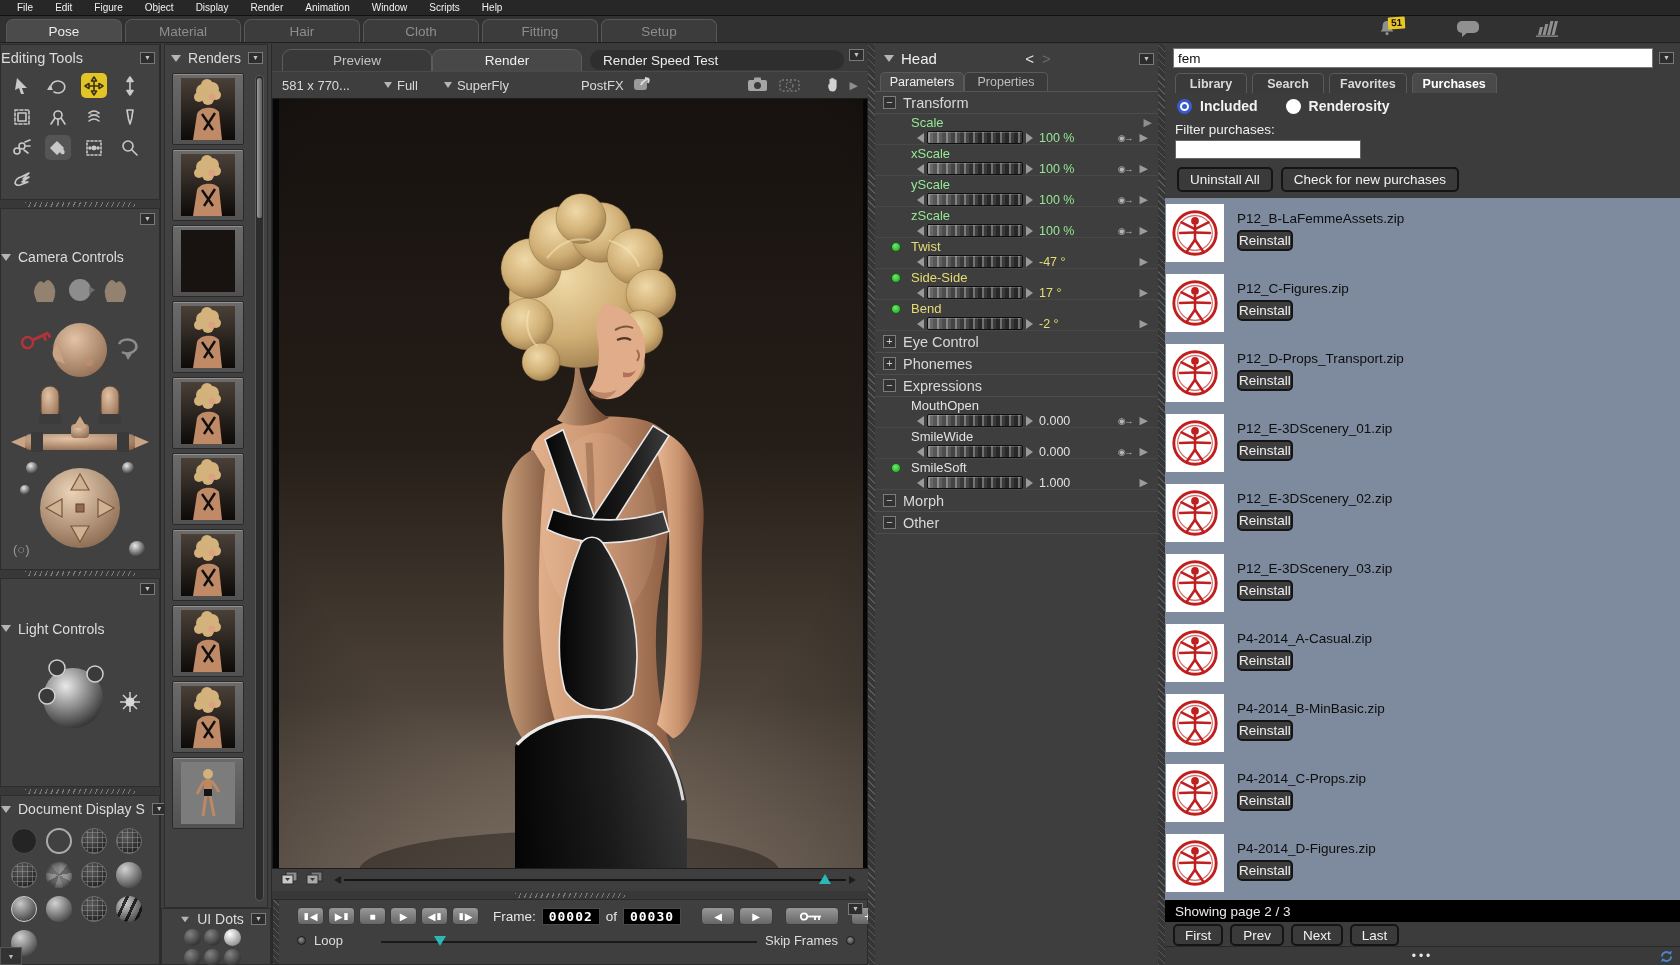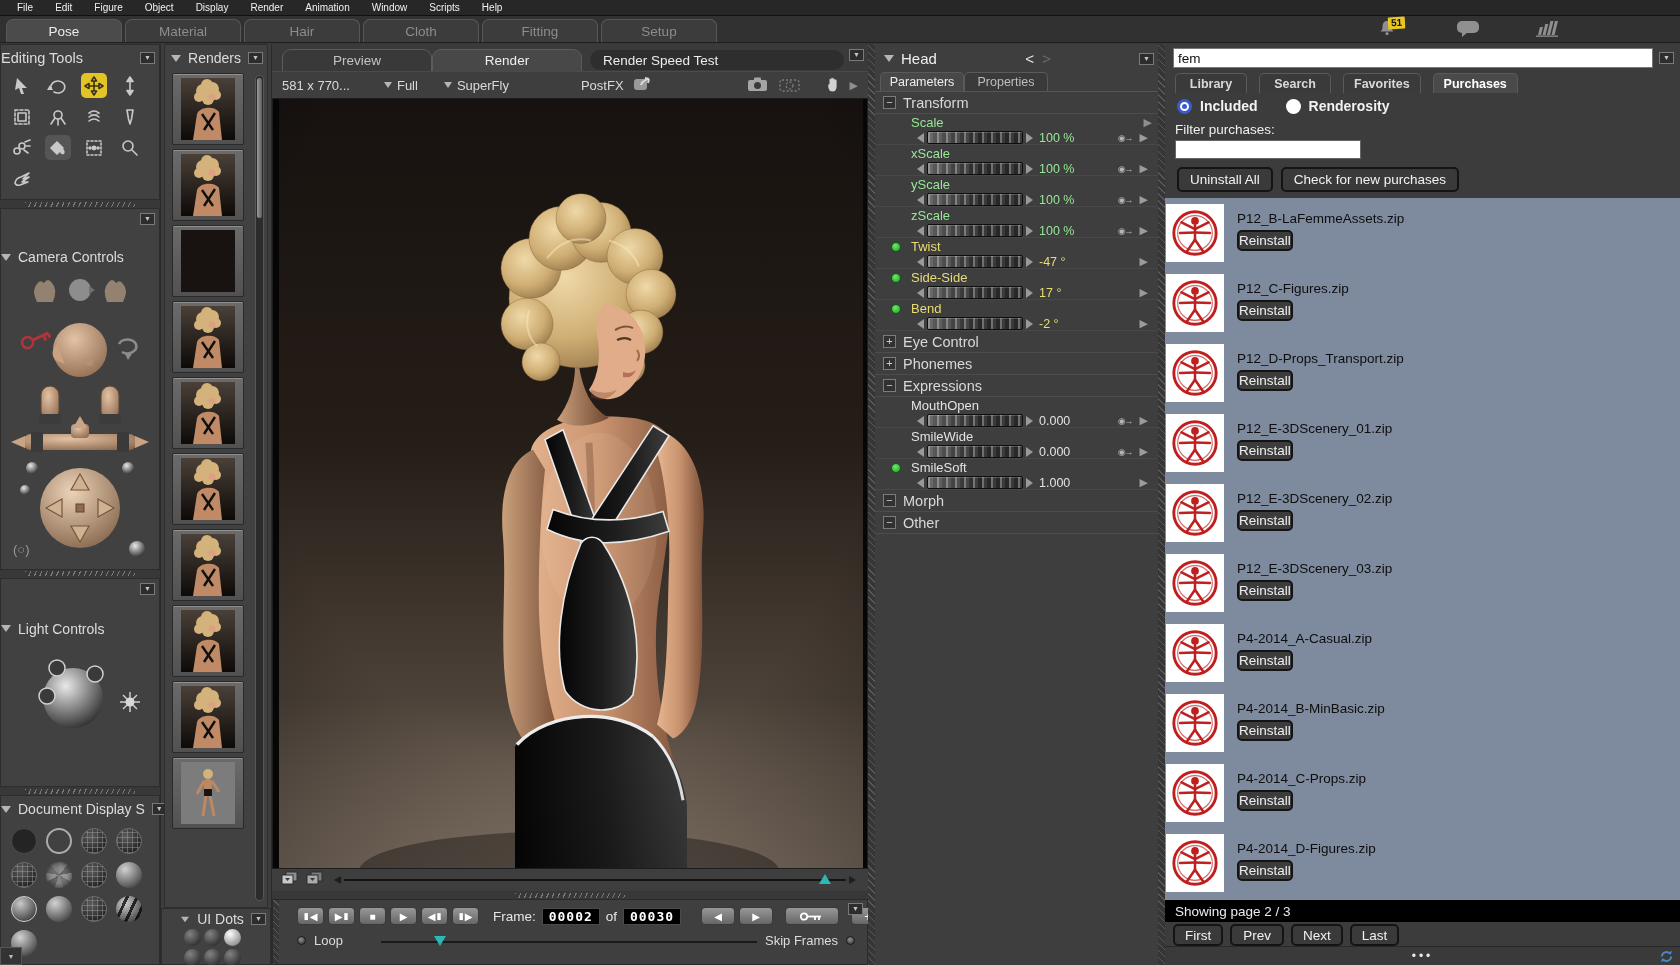--- a/index.html
+++ b/index.html
@@ -128,21 +128,21 @@
   .pval{font-size:12.5px;}
   .pval.c-green{color:#96e896;} .pval.c-yellow{color:#e8dc74;} .pval.c-white{color:#e2e2e2;}
   .keys{margin-left:auto;display:flex;align-items:center;gap:7px;}
   .keyic{color:#b5b5b5;font-size:9px;letter-spacing:-1px;}
   .parr{color:#9c9c9c;font-size:11px;}
 
   
   .lib-search{display:flex;align-items:center;padding:4px 6px 3px 8px;gap:6px;}
   .lib-search input{flex:1;height:20px;background:#fff;border:1px solid #777;color:#111;font-size:13.5px;padding:0 4px;}
   .lib-tabs{display:flex;align-items:flex-end;padding-left:10px;height:22px;}
-  .ltab{min-width:72px;padding:0 10px;height:20px;background:#3a3a3a;border:1px solid #5a5a5a;border-bottom:none;border-radius:5px 5px 0 0;display:flex;align-items:center;justify-content:center;color:#d9d9d9;font-size:12.5px;font-weight:bold;margin-right:12px;text-align:right;}
+  .ltab{min-width:72px;padding:0 10px;height:20px;background:#3a3a3a;border:1px solid #5a5a5a;border-bottom:none;border-radius:5px 5px 0 0;display:flex;align-items:center;justify-content:center;color:#d9d9d9;font-size:12.5px;font-weight:bold;margin-right:5px;text-align:right;}
   .ltab.c-active{background:#4a4a4a;color:#fff;}
   .lib-radios{display:flex;align-items:center;gap:28px;padding:5px 0 2px 12px;}
   .radio-item{display:flex;align-items:center;gap:8px;color:#f2f2f2;font-size:14px;font-weight:bold;}
   .rad{width:15px;height:15px;border-radius:50%;background:#fff;position:relative;}
   .rad.sel{border:3px solid #3a5bd0;}
   .rad.sel::after{content:"";position:absolute;left:2px;top:2px;width:5px;height:5px;border-radius:50%;background:#3a5bd0;}
   .filter-lab{padding:6px 0 2px 10px;color:#efefef;font-size:13.5px;}
   .filter-row{padding:1px 0 4px 10px;}
   .filter-row input{width:186px;height:19px;background:#fff;border:1px solid #666;color:#111;font-size:13px;padding:0 3px;}
   .lib-btns{display:flex;gap:8px;padding:4px 0 6px 12px;}

